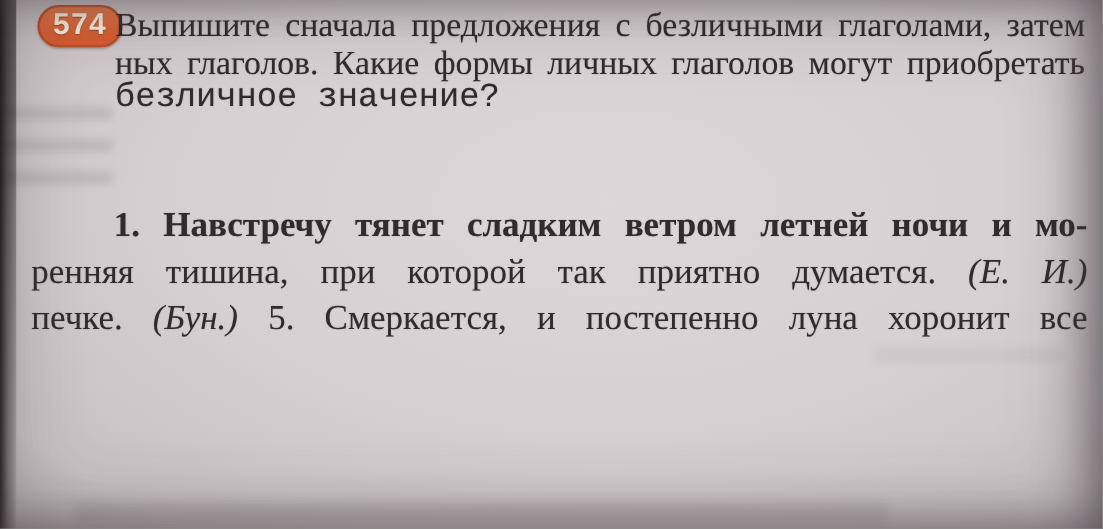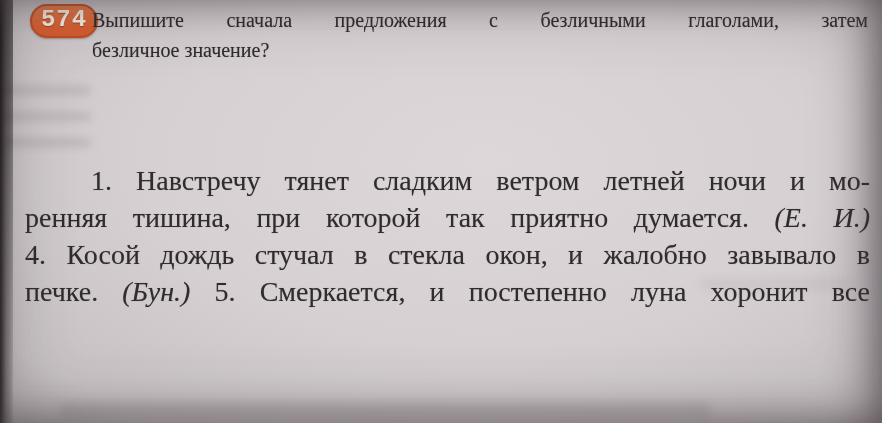--- a/index.html
+++ b/index.html
@@ -75,81 +75,81 @@
     box-sizing: border-box;
     border-radius: 17px;
     background: linear-gradient(180deg, #ea7a46 0%, #dd6435 55%, #d55a2d 100%);
     border: 2px solid #bf4d24;
     display: flex;
     align-items: center;
     justify-content: center;
     box-shadow: 0 1px 2px rgba(60, 30, 20, 0.35);
   }
   .exercise-badge .num {
-    font-family: Liberation Mono, monospace;
+    font-family: Liberation Sans, sans-serif;
     font-weight: bold;
     font-size: 24px;
     letter-spacing: 1px;
     color: #faf3e7;
     text-shadow: 0 1px 1px rgba(150, 60, 25, 0.8);
     line-height: 1;
     padding-bottom: 2px;
   }
 
   
   .instruction {
     position: absolute;
     left: 92px;
     top: 6px;
     width: 776px;
-    font-size: 20px;
+    font-size: 27px;
     line-height: 29.5px;
     text-shadow: 0 0 1px rgba(48, 43, 45, 0.35);
   }
   
   .sentences {
     position: absolute;
     left: 25px;
     top: 162px;
     width: 845px;
     font-size: 28px;
     line-height: 37px;
     text-shadow: 0 0 1px rgba(48, 43, 45, 0.35);
   }
-  .sentences .tline:first-child { text-indent: 66px; }
+  .sentences .tline:first-child { text-indent: 66px; font-weight: bold; }
 
   .tline {
     text-align: justify;
     text-align-last: justify;
     text-justify: inter-word;
     white-space: normal;
   }
-  .tline-last { text-align-last: left; }
+  .tline-last { text-align-last: left; font-family: Liberation Mono, monospace; }
   .ital { font-style: italic; }
 </style>
 </head>
 <body>
 
 <div class="page">
 
   <div class="bleed bleed-left"></div>
   <div class="bleed bleed-bottom"></div>
   <div class="bleed bleed-mid"></div>
 
   <div class="exercise-badge">
     <span class="num">574</span>
   </div>
 
   <div class="instruction">
       <div class="tline"><span>Выпишите сначала предложения с безличными глаголами, затем</span></div>
+      <div class="tline"><span>ных глаголов. Какие формы личных глаголов могут приобретать</span></div>
       <div class="tline tline-last"><span>безличное значение?</span></div>
     </div>
 
   <div class="sentences">
       <div class="tline"><span>1. Навстречу тянет сладким ветром летней ночи и мо-</span></div>
       <div class="tline"><span>ренняя тишина, при которой так приятно думается. </span><span class="ital">(Е. И.)</span></div>
-      <div class="tline"><span>4. Косой дождь стучал в стекла окон, и жалобно завывало в</span></div>
       <div class="tline"><span>печке. </span><span class="ital">(Бун.)</span><span> 5. Смеркается, и постепенно луна хоронит все</span></div>
     </div>
 
   <div class="left-edge-shadow"></div>
   <div class="vignette"></div>
 </div>
 
 </body></html>

